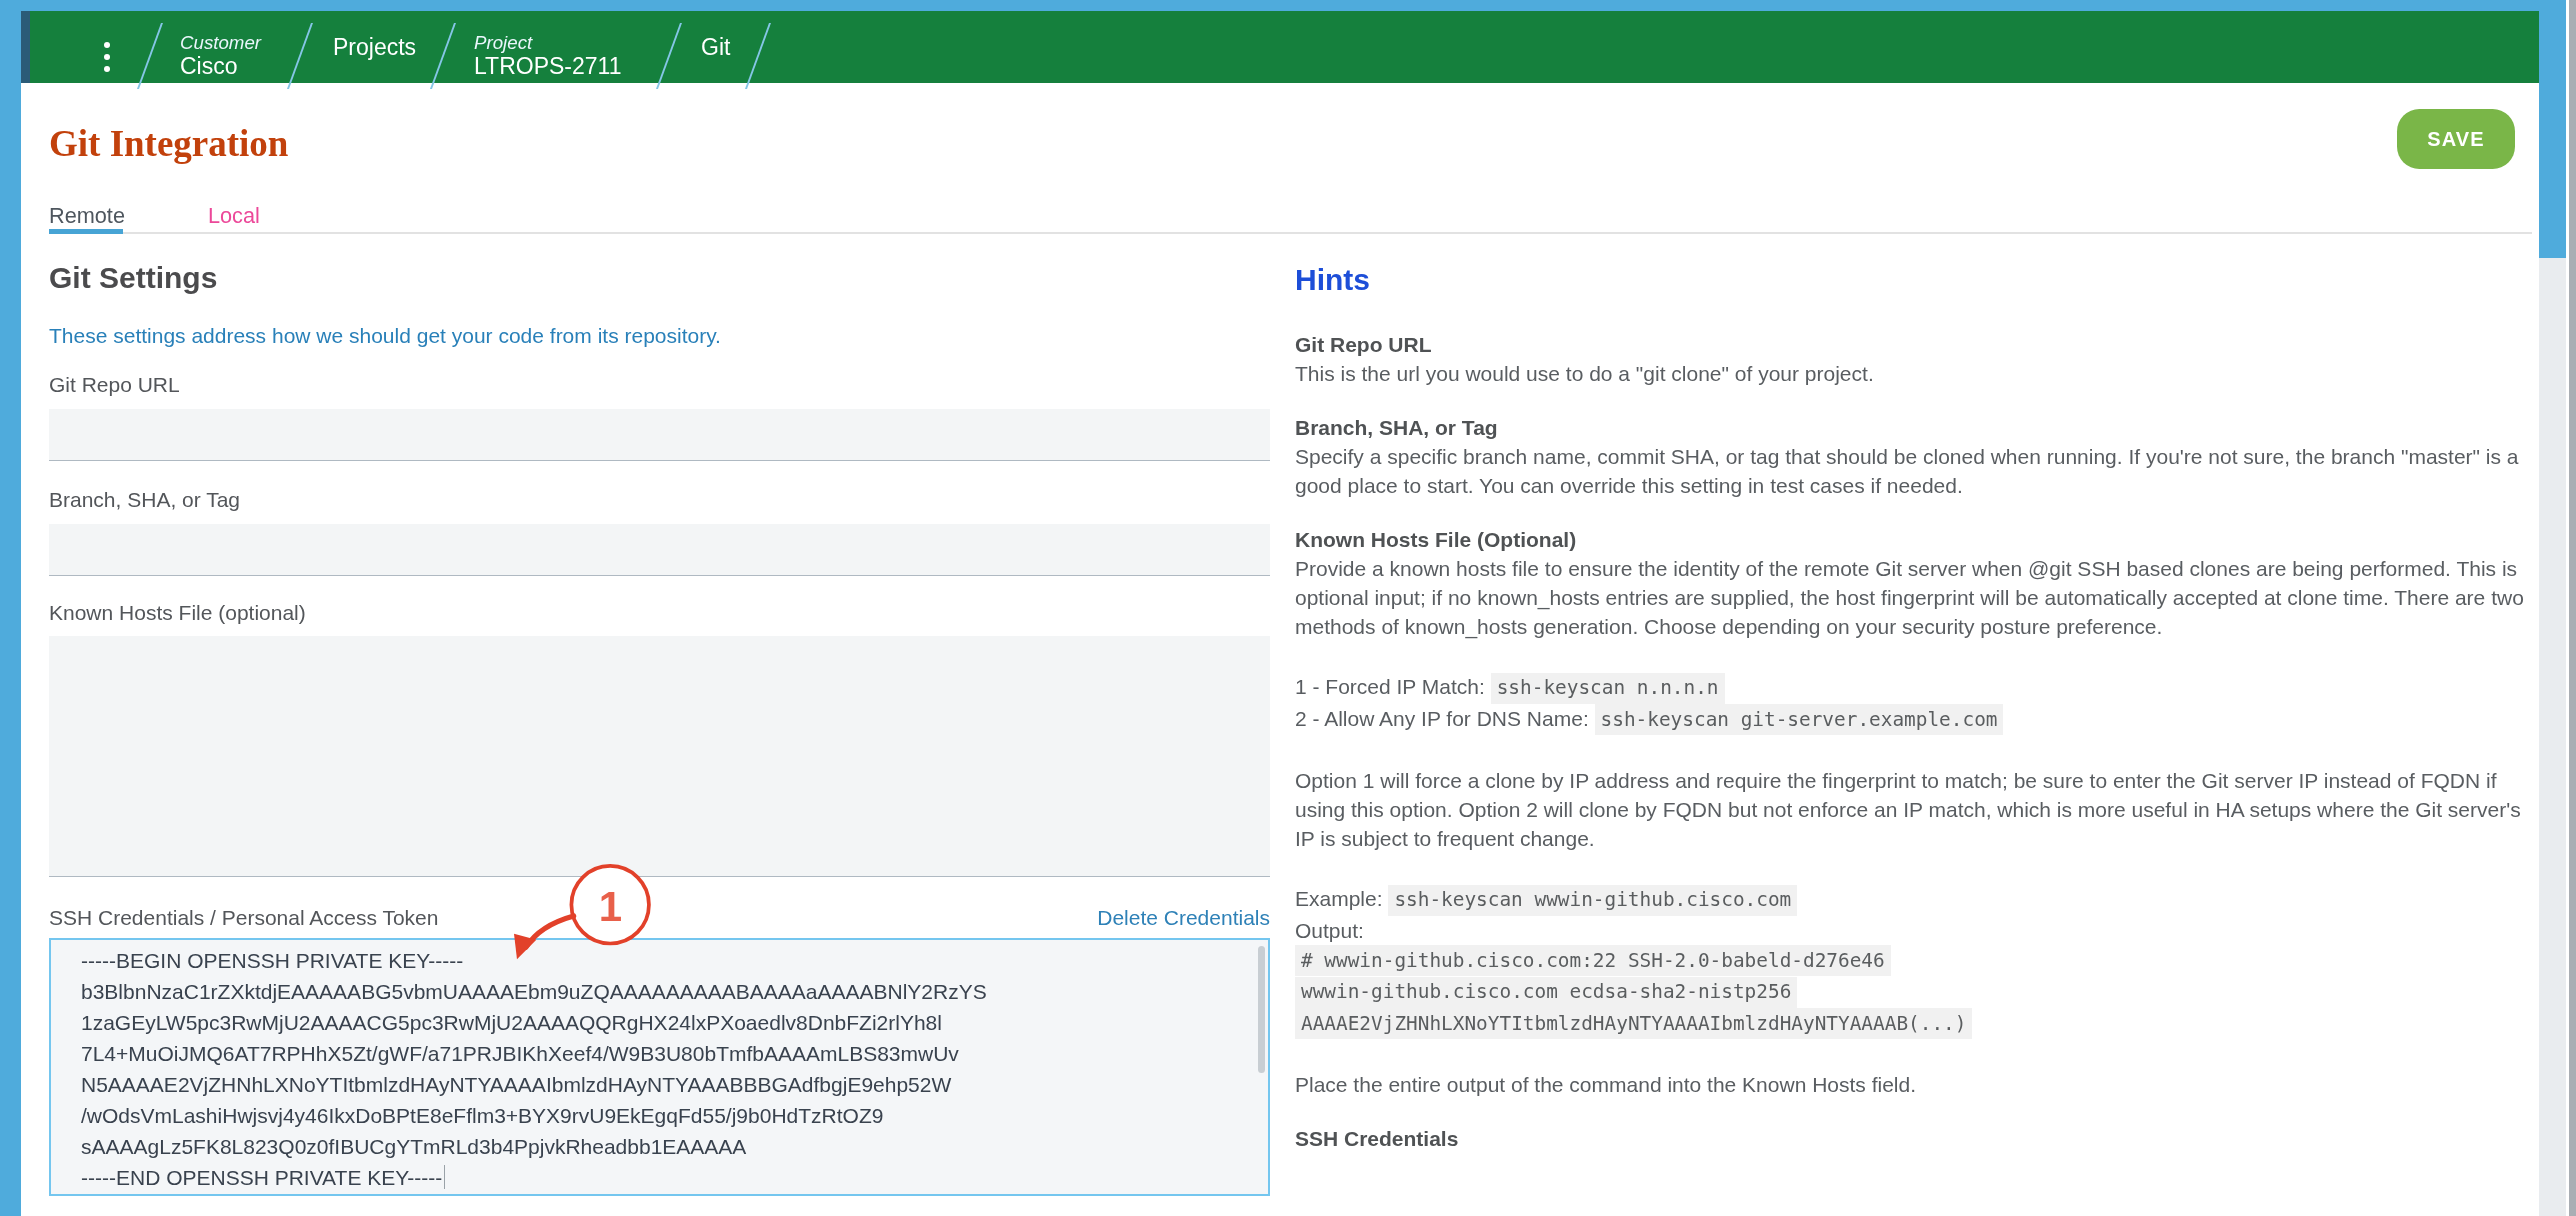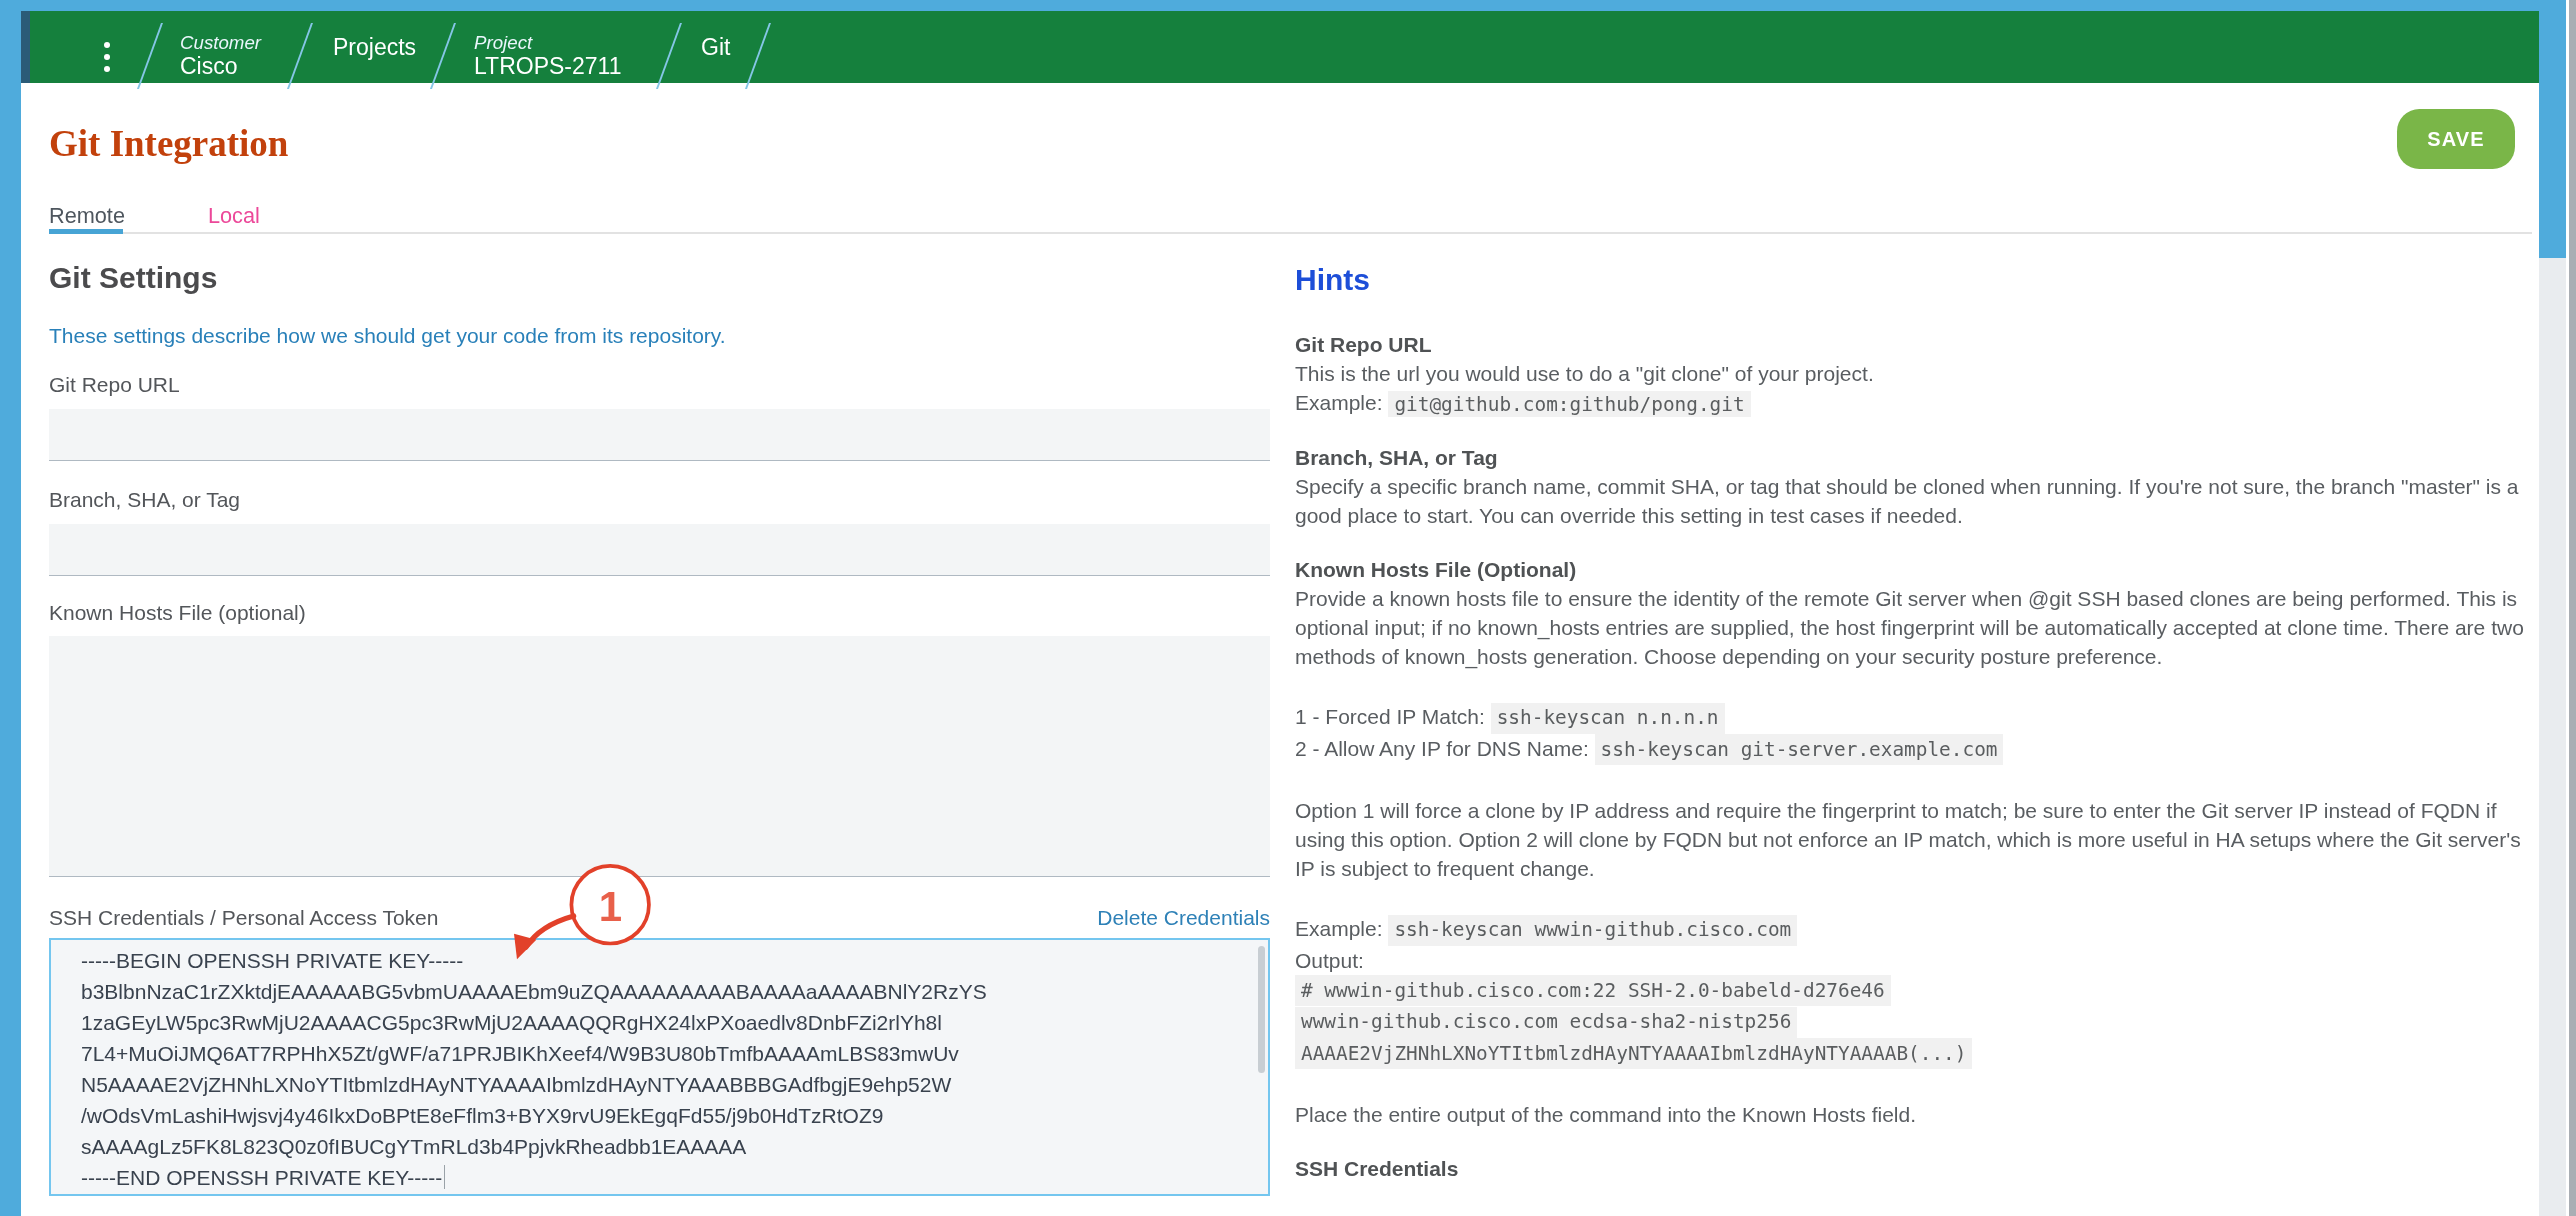--- a/index.html
+++ b/index.html
@@ -137,21 +137,21 @@
 <button class="save-btn">SAVE</button>
 
 <div class="tab t0">Remote</div>
 <div class="tab t1">Local</div>
 <div class="tab-divider">
   <div class="tab-underline"></div>
 </div>
 
 <div class="col-form">
   <h2 class="section-h">Git Settings</h2>
-  <div class="form-desc">These settings describe how we should get your code from its repository.</div>
+  <div class="form-desc">These settings address how we should get your code from its repository.</div>
 
   <label class="f-label l1">Git Repo URL</label>
   <input class="f-input i1" type="text" value="" style="">
 
   <label class="f-label l2">Branch, SHA, or Tag</label>
   <input class="f-input i2" type="text" value="" style="">
 
   <label class="f-label l3">Known Hosts File (optional)</label>
   <textarea class="f-textarea" style=""></textarea>
 
@@ -180,21 +180,20 @@
     <path d="M 78 158 L 52 184 L 48 150 Z" fill="#e2412a"></path>
   </svg>
   <div class="num">1</div>
 </div>
 
 <div class="col-hints">
   <h2 class="hint-h">Hints</h2>
 
   <div class="h-title mt-sec">Git Repo URL</div>
   <div class="h-body">This is the url you would use to do a "git clone" of your project.</div>
-  <div class="h-body"><span>Example: </span><code class="inline">git@github.com:github/pong.git</code></div>
 
   <div class="h-title mt-sm">Branch, SHA, or Tag</div>
   <div class="h-body">Specify a specific branch name, commit SHA, or tag that should be cloned when running. If you're not sure, the branch "master" is a good place to start. You can override this setting in test cases if needed.</div>
 
   <div class="h-title mt-sm">Known Hosts File (Optional)</div>
   <div class="h-body">Provide a known hosts file to ensure the identity of the remote Git server when @git SSH based clones are being performed. This is optional input; if no known_hosts entries are supplied, the host fingerprint will be automatically accepted at clone time. There are two methods of known_hosts generation. Choose depending on your security posture preference.</div>
 
   <div class="h-body mt-gap out-line"><span>1 - Forced IP Match: </span><code class="inline">ssh-keyscan n.n.n.n</code></div>
   <div class="h-body out-line"><span>2 - Allow Any IP for DNS Name: </span><code class="inline">ssh-keyscan git-server.example.com</code></div>
 

